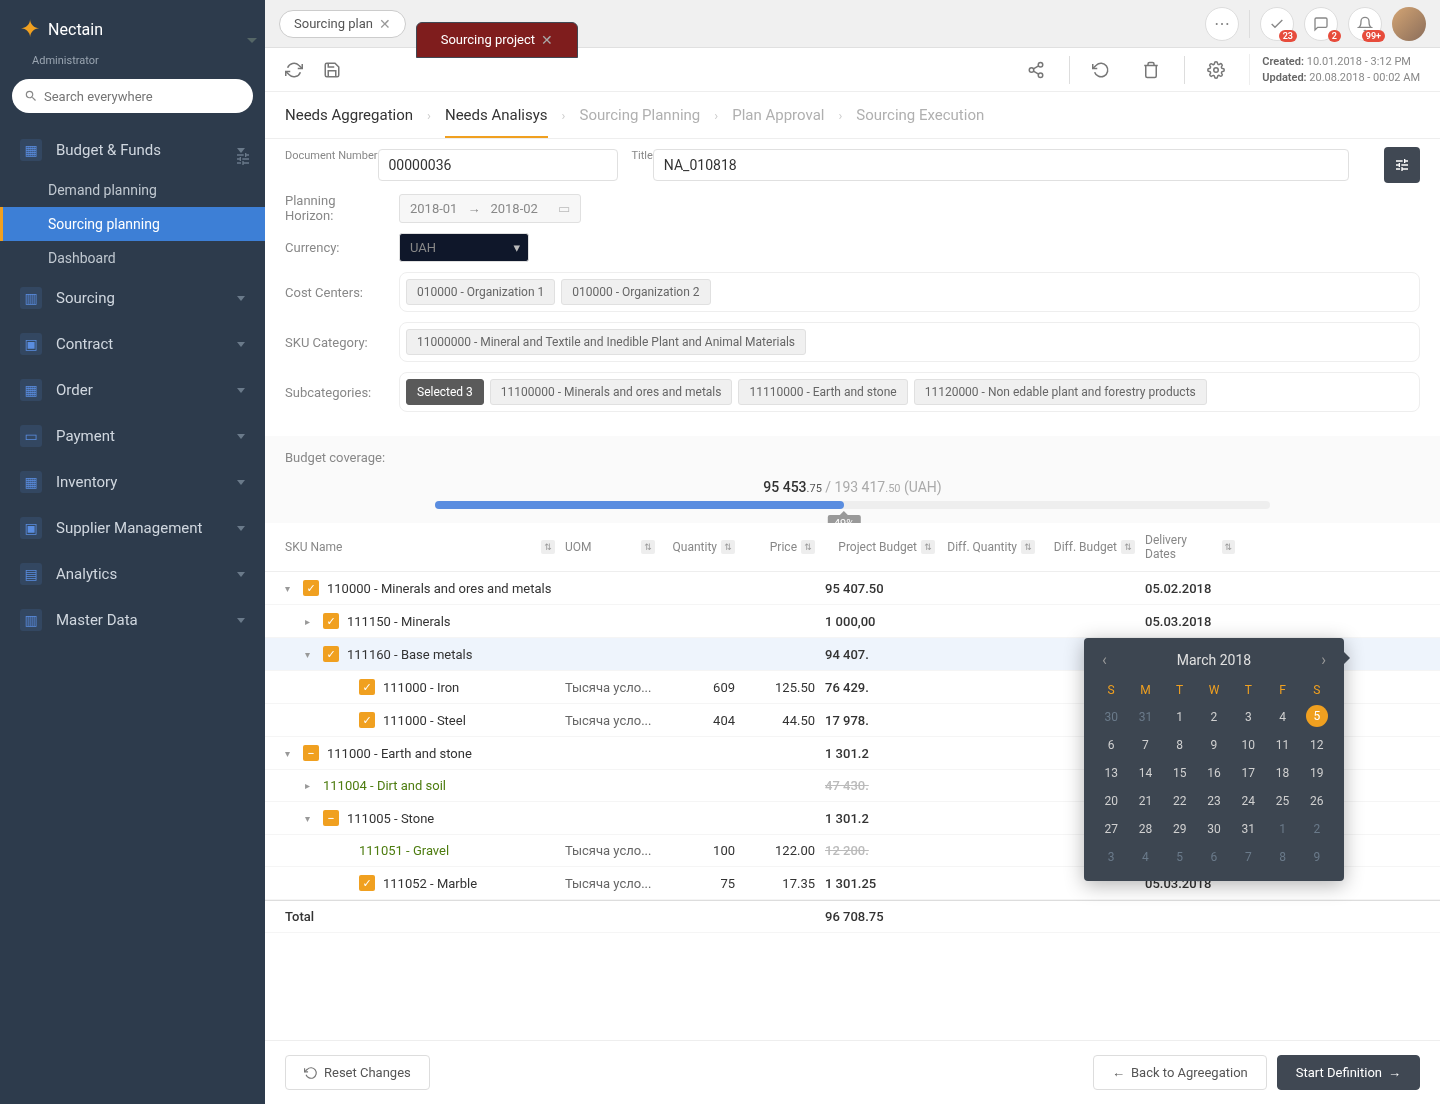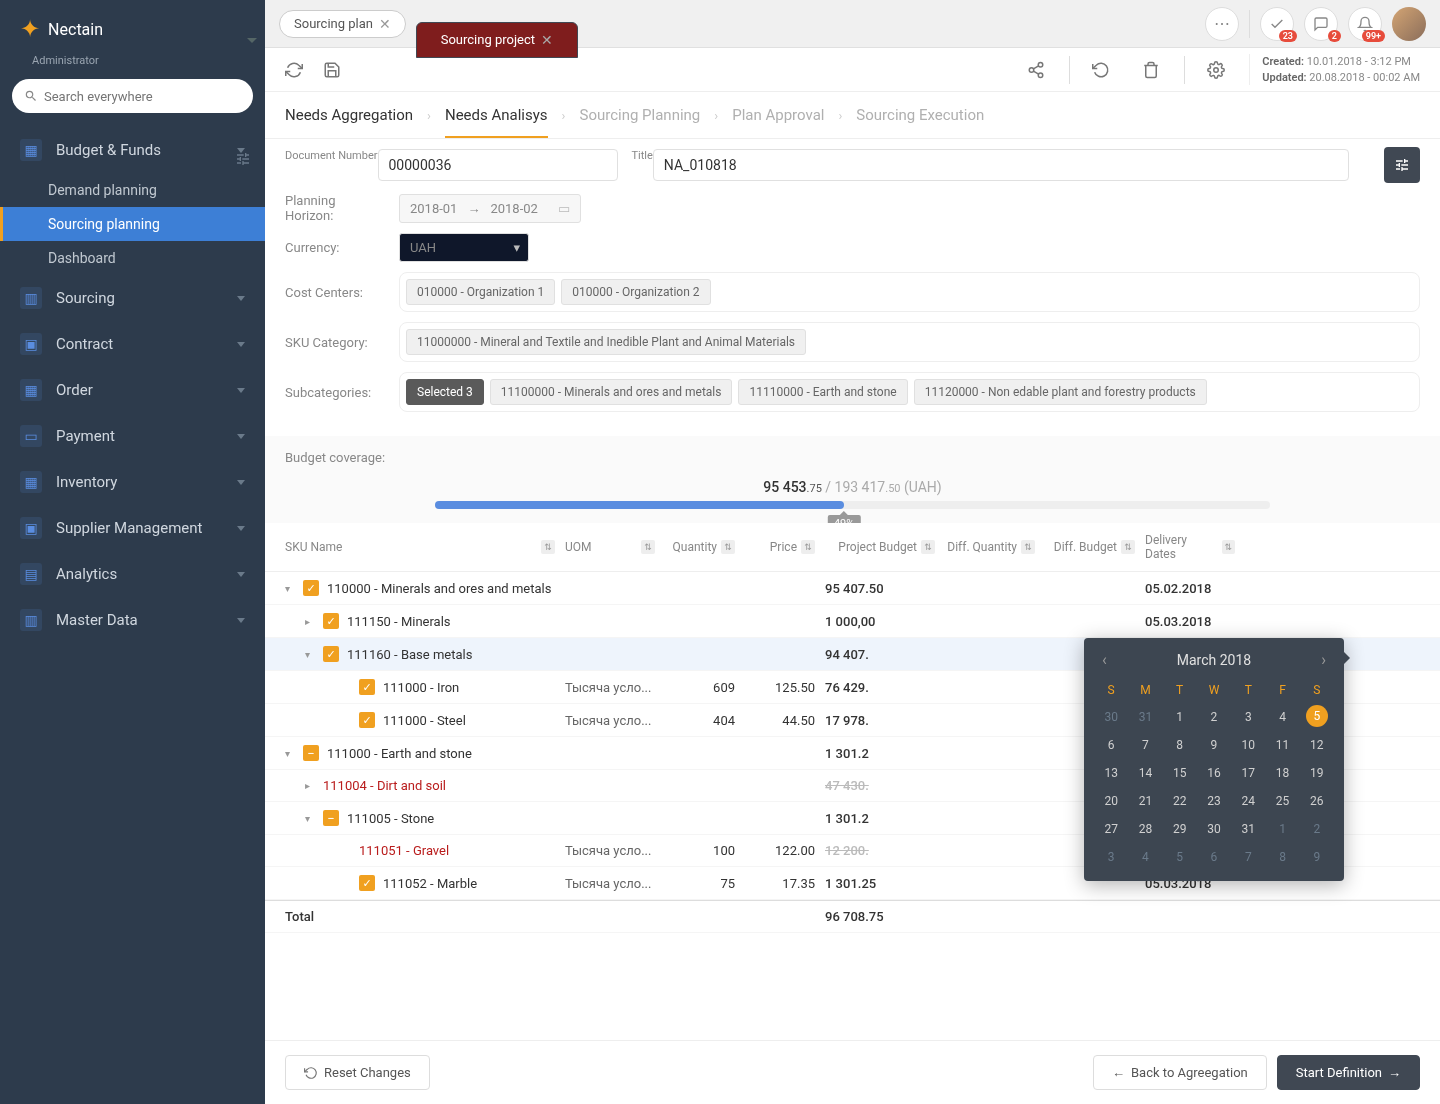--- a/index.html
+++ b/index.html
@@ -112,21 +112,21 @@
 .cb.check { background: #f0a020; color: #fff; font-size: 11px; }
 .cb.dash { background: #f0a020; color: #fff; }
 .grid-cell-sku { width: 280px; display:flex; align-items:center;}
 .grid-cell-uom { width: 100px; color: #666; }
 .grid-cell-num { width: 80px; text-align: right; padding-right: 10px; }
 .grid-cell-budget { width: 120px; text-align: left; padding-left:0; font-weight:500;}
 .grid-cell-diffq { width: 100px; }
 .grid-cell-diffb { width: 100px; }
 .grid-cell-date { width: 100px; font-weight: 500; }
 .struck { text-decoration: line-through; color: #bbb; }
-.faded { color: #b91c1c; }
+.faded { color: #4d7c0f; }
 
 
 .footer-bar { padding: 14px 20px; display: flex; align-items: center; gap: 10px; background:#fff; border-top:1px solid #eee;}
 .btn { padding: 9px 18px; border: 1px solid #ddd; border-radius: 4px; font-size: 13px; cursor: pointer; display: flex; align-items: center; gap: 6px; background: #fff; color: #555;}
 .btn.primary { background: #404853; color: #fff; border-color: #404853; text-align: right;}
 .btn.right { margin-left: auto; }
 
 
 .calendar { position: absolute; right: 96px; top: 638px; width: 260px; background: #3d4651; border-radius: 4px; box-shadow: 0 4px 20px rgba(0,0,0,0.3); z-index: 100; padding: 12px;}
 .calendar::after { content:''; position:absolute; right:-6px; top:14px; border-top:6px solid transparent; border-bottom:6px solid transparent; border-left:6px solid #3d4651;}

